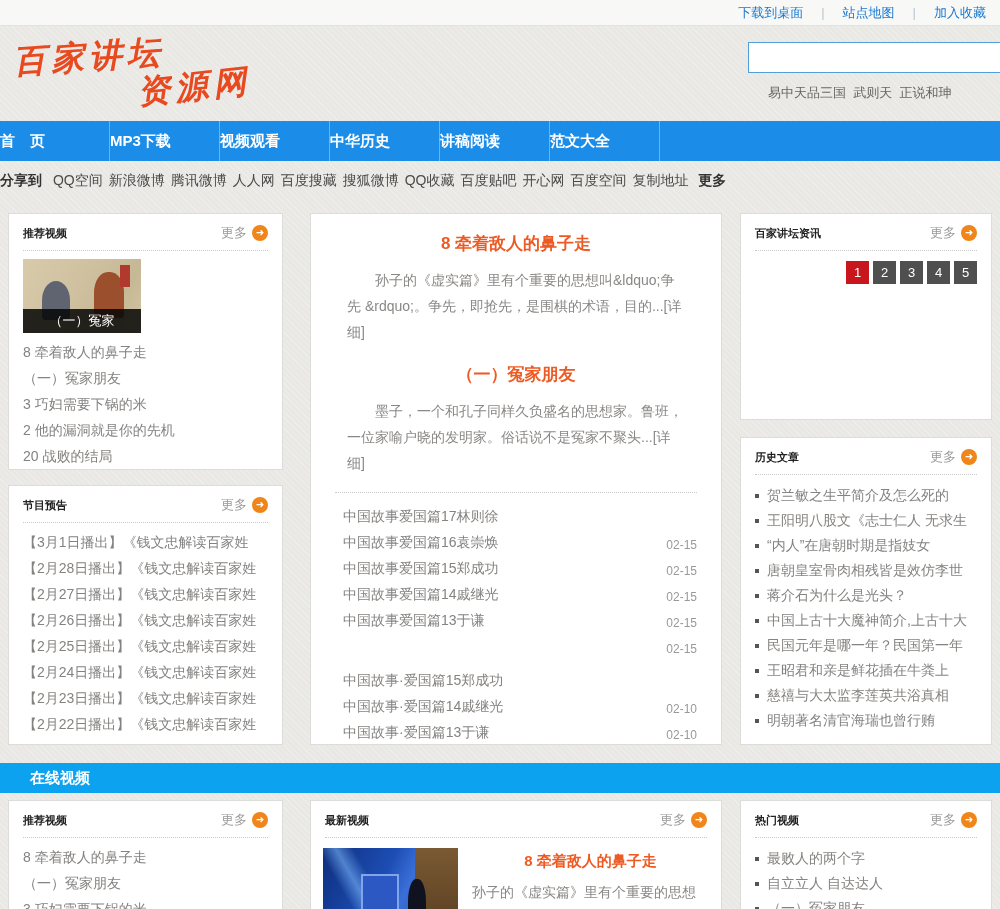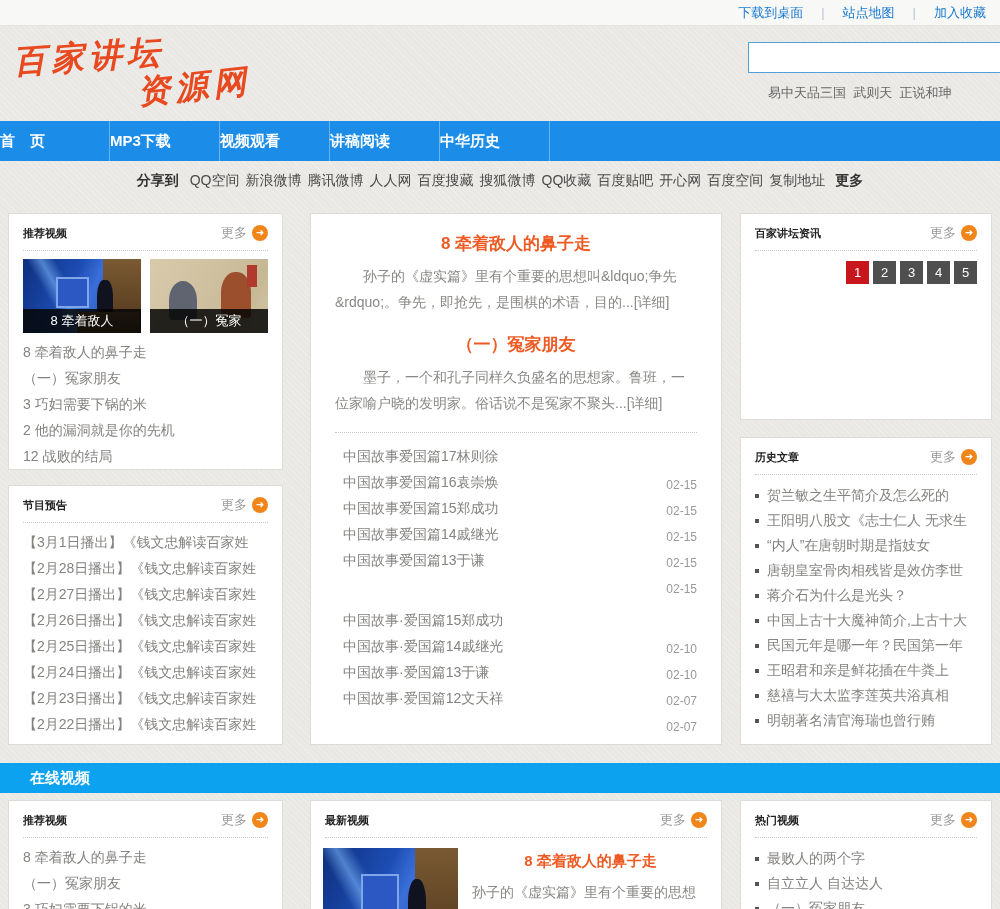--- a/index.html
+++ b/index.html
@@ -29,21 +29,21 @@
   .logo .l2 { display:block; font-size:33px; letter-spacing:5px; margin:-8px 0 0 122px; transform:rotate(-2deg); }
   .search { position:absolute; left:748px; top:16px; width:260px; height:31px;
     border:1px solid #4f9fd9; background:#fff; padding:0 8px; font-size:14px; outline:none; }
   .keywords { position:absolute; left:768px; top:58px; font-size:13px; color:#666; cursor:pointer; white-space:pre; }
   
   .nav { background:#1b8de8; height:40px; }
   .nav ul { list-style:none; margin:0; padding:0; display:flex; height:100%; }
   .nav li { width:110px; text-align:left; line-height:40px; color:#fff; font-size:15px;
     font-weight:bold; border-right:1px solid rgba(255,255,255,.35); cursor:pointer; }
   
-  .sharebar { text-align:center; padding:11px 0 7px; font-size:14px; color:#4a4a4a; height:36px; }
+  .sharebar { padding:11px 0 7px; font-size:14px; color:#4a4a4a; height:36px; }
   .share-prefix { font-weight:bold; color:#333; margin-right:4px; }
   .share-sites { list-style:none; display:inline; margin:0; padding:0; }
   .share-sites li { display:inline; margin:0 3px; cursor:pointer; }
   .share-more { font-weight:bold; color:#333; margin-left:3px; cursor:pointer; }
   
   .main, .bmain { display:flex; align-items:flex-start; }
   .main { margin-top:16px; }
   .bmain { margin-top:7px; }
   .col-l { width:275px; margin-left:8px; }
   .col-m { width:412px; margin-left:27px; }
@@ -91,21 +91,21 @@
   .paint .f1 { position:absolute; left:16%; top:30%; width:24%; height:52%;
     background:#5f6470; border-radius:50% 50% 12% 12%; }
   .paint .f2 { position:absolute; right:14%; top:18%; width:26%; height:62%;
     background:#9c4f2c; border-radius:45% 45% 10% 10%; }
   .paint .fl { position:absolute; right:9%; top:8%; width:9%; height:30%; background:#b03a2e; }
   .tcap { position:absolute; left:0; right:0; bottom:0; height:24px;
     background:rgba(5,5,5,.85); color:#fff; font-size:13px; line-height:24px; text-align:center; }
   
   .art-title { text-align:center; color:#ee5a23; font-size:17px; font-weight:bold;
     margin:18px 0 8px; cursor:pointer; }
-  .art-text { font-size:14px; line-height:26px; color:#8a8886; text-indent:2em; margin:0; }
+  .art-text { font-size:14px; line-height:26px; color:#8a8886; text-indent:2em; margin:12px; }
   .detail { cursor:pointer; }
   .dotted { border-top:1px dotted #c9c9c9; margin:16px 0 10px; }
   .mgroup { position:relative; }
   .g1 { height:158px; margin-top:10px; }
   .g2 { height:158px; margin-top:6px; }
   .mtitles { list-style:none; margin:0; padding:0; }
   .mtitles li { line-height:26px; font-size:14px; color:#858380; cursor:pointer;margin-left:8px; }
   .mdates { list-style:none; margin:0; padding:0; position:absolute; right:0; top:29px; }
   .mdates li { line-height:26px; font-size:12px; color:#999; text-align:right; }
   
@@ -142,22 +142,23 @@
     </div>
     <input class="search" type="text" value="" style="">
     <span class="keywords">易中天品三国  武则天  正说和珅</span>
   </div>
 
   <div class="nav">
     <ul>
         <li>首　页</li>
         <li>MP3下载</li>
         <li>视频观看</li>
+        <li>中华历史</li>
         <li>讲稿阅读</li>
-        <li>中华历史</li>
+        <li>范文大全</li>
       </ul>
   </div>
 
   <div class="sharebar">
     <span class="share-prefix">分享到</span>
     <ul class="share-sites"><li>QQ空间</li><li>新浪微博</li><li>腾讯微博</li><li>人人网</li><li>百度搜藏</li><li>搜狐微博</li><li>QQ收藏</li><li>百度贴吧</li><li>开心网</li><li>百度空间</li><li>复制地址</li></ul>
     <span class="share-more">更多</span>
   </div>
 
   <div class="main">
@@ -165,45 +166,35 @@
     <div class="col-l">
       <div class="panel p-rec">
         <div class="phead">
           <span class="ptitle">推荐视频</span>
           <span class="more">
             <span>更多</span>
             <span class="more-ic">➜</span>
           </span>
         </div>
         <div class="thumbs">
-          <div class="thumb">
-            <div class="tart cctv">
-              <div class="sw"></div>
-              <div class="wall"></div>
-              <div class="screen"></div>
-              <div class="person"></div>
-              <div class="desk"></div>
-            </div>
-            <div class="tcap">8 牵着敌人</div>
-          </div>
           <div class="thumb">
             <div class="tart paint">
               <div class="f1"></div>
               <div class="f2"></div>
               <div class="fl"></div>
             </div>
             <div class="tcap">（一）冤家</div>
           </div>
         </div>
         <ul class="plist">
             <li>8 牵着敌人的鼻子走</li>
             <li>（一）冤家朋友</li>
             <li>3 巧妇需要下锅的米</li>
             <li>2 他的漏洞就是你的先机</li>
-            <li>12 战败的结局</li>
+            <li>20 战败的结局</li>
           </ul>
       </div>
 
       <div class="panel p-sched">
         <div class="phead">
           <span class="ptitle">节目预告</span>
           <span class="more">
             <span>更多</span>
             <span class="more-ic">➜</span>
           </span>

